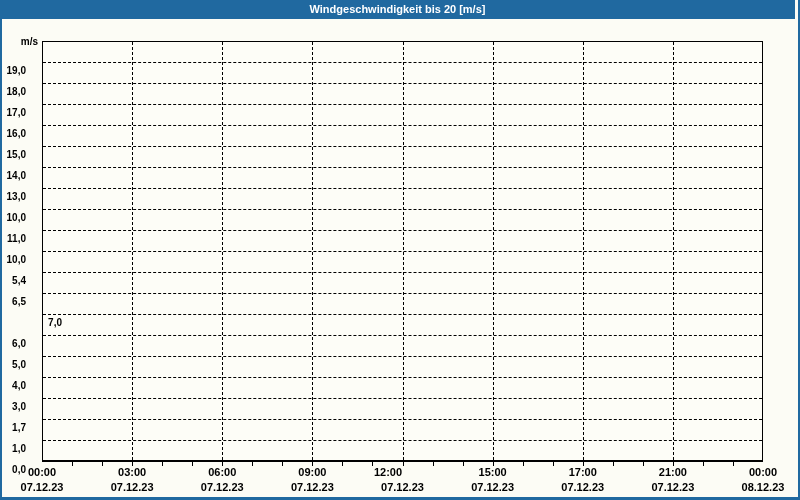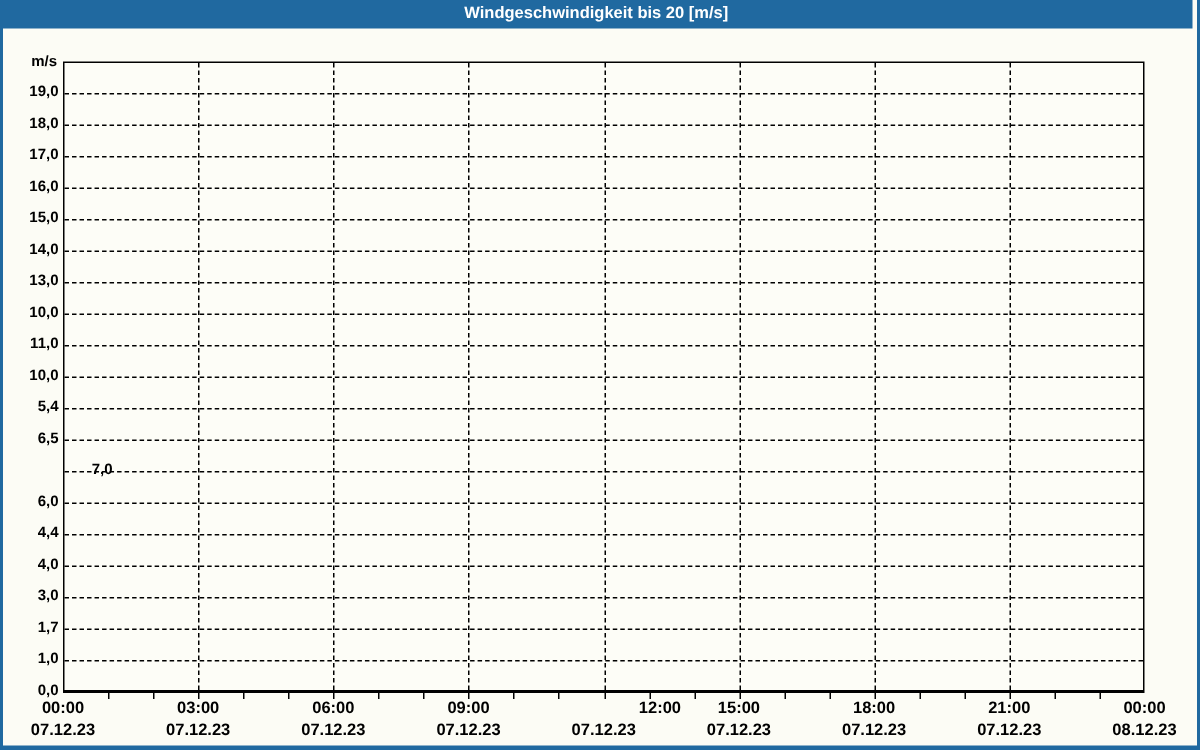--- a/index.html
+++ b/index.html
@@ -46,27 +46,28 @@
     border-top: 1px dashed #000000;
   }
   .v-grid {
     position: absolute;
     top: 0; height: 100%;
     width: 0;
     border-left: 1px dashed #000000;
   }
   .y-label {
     position: absolute;
-    left: 13px; width: 24px;
+    left: 0; width: 24px;
     height: 12px;
     line-height: 12px;
     text-align: right;
     font-size: 10px;
     font-weight: bold;
     color: #000000;
+    margin-top: 9px;
   }
   .unit-label {
     position: absolute;
     left: 0; width: 36px;
     top: 36px;
     height: 12px;
     line-height: 12px;
     text-align: right;
     font-size: 10px;
     font-weight: bold;
@@ -154,21 +155,21 @@
       <div class="x-minor-tick" style="position: absolute; left: 640.833px; top: 462px;"></div>
       <div class="x-minor-tick" style="position: absolute; left: 670.875px; top: 462px;"></div>
       <div class="x-minor-tick" style="position: absolute; left: 700.917px; top: 462px;"></div>
       <div class="x-minor-tick" style="position: absolute; left: 730.958px; top: 462px;"></div>
     </div>
 <div class="y-label" style="top: 455px;">0,0</div>
     <div class="y-label" style="top: 434px;">1,0</div>
     <div class="y-label" style="top: 413px;">1,7</div>
     <div class="y-label" style="top: 392px;">3,0</div>
     <div class="y-label" style="top: 371px;">4,0</div>
-    <div class="y-label" style="top: 350px;">4,4</div>
+    <div class="y-label" style="top: 350px;">5,0</div>
     <div class="y-label" style="top: 329px;">6,0</div>
     <div class="y-label" style="top: 308px; padding-left: 36px;">7,0</div>
     <div class="y-label" style="top: 287px;">6,5</div>
     <div class="y-label" style="top: 266px;">5,4</div>
     <div class="y-label" style="top: 245px;">10,0</div>
     <div class="y-label" style="top: 224px;">11,0</div>
     <div class="y-label" style="top: 203px;">10,0</div>
     <div class="y-label" style="top: 182px;">13,0</div>
     <div class="y-label" style="top: 161px;">14,0</div>
     <div class="y-label" style="top: 140px;">15,0</div>
@@ -177,23 +178,23 @@
     <div class="y-label" style="top: 77px;">18,0</div>
     <div class="y-label" style="top: 56px;">19,0</div>
     <div class="x-time-label" style="left: 4px;">00:00</div>
     <div class="x-date-label" style="left: 4px;">07.12.23</div>
     <div class="x-time-label" style="left: 94.125px;">03:00</div>
     <div class="x-date-label" style="left: 94.125px;">07.12.23</div>
     <div class="x-time-label" style="left: 184.25px;">06:00</div>
     <div class="x-date-label" style="left: 184.25px;">07.12.23</div>
     <div class="x-time-label" style="left: 274.375px;">09:00</div>
     <div class="x-date-label" style="left: 274.375px;">07.12.23</div>
-    <div class="x-time-label" style="left: 380px; text-align: right;">12:00</div>
+    <div class="x-time-label" style="left: 350px;">12:00</div>
     <div class="x-date-label" style="left: 364.5px;">07.12.23</div>
     <div class="x-time-label" style="left: 454.625px;">15:00</div>
     <div class="x-date-label" style="left: 454.625px;">07.12.23</div>
-    <div class="x-time-label" style="left: 544.75px;">18:00</div>
+    <div class="x-time-label" style="left: 544.75px;">17:00</div>
     <div class="x-date-label" style="left: 544.75px;">07.12.23</div>
     <div class="x-time-label" style="left: 634.875px;">21:00</div>
     <div class="x-date-label" style="left: 634.875px;">07.12.23</div>
     <div class="x-time-label" style="left: 725px;">00:00</div>
     <div class="x-date-label" style="left: 725px;">08.12.23</div>
   </div>
 
 </body></html>

